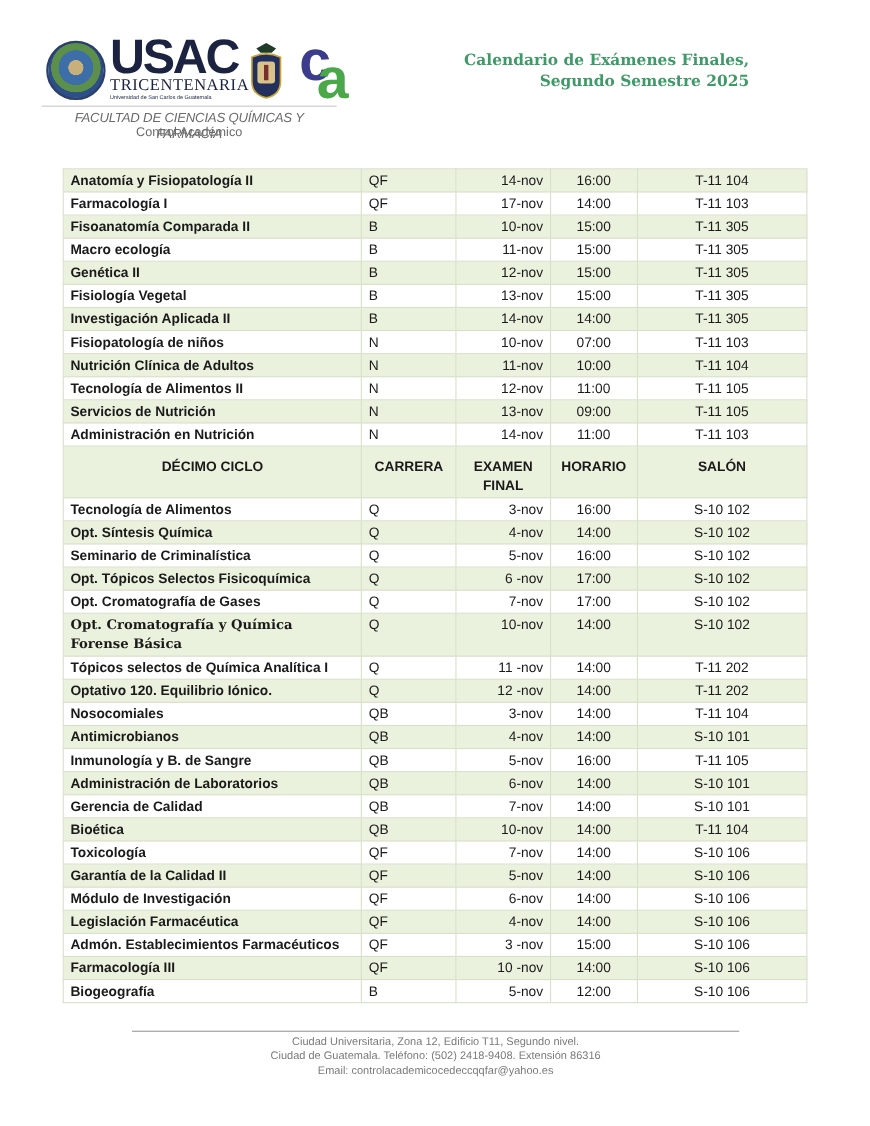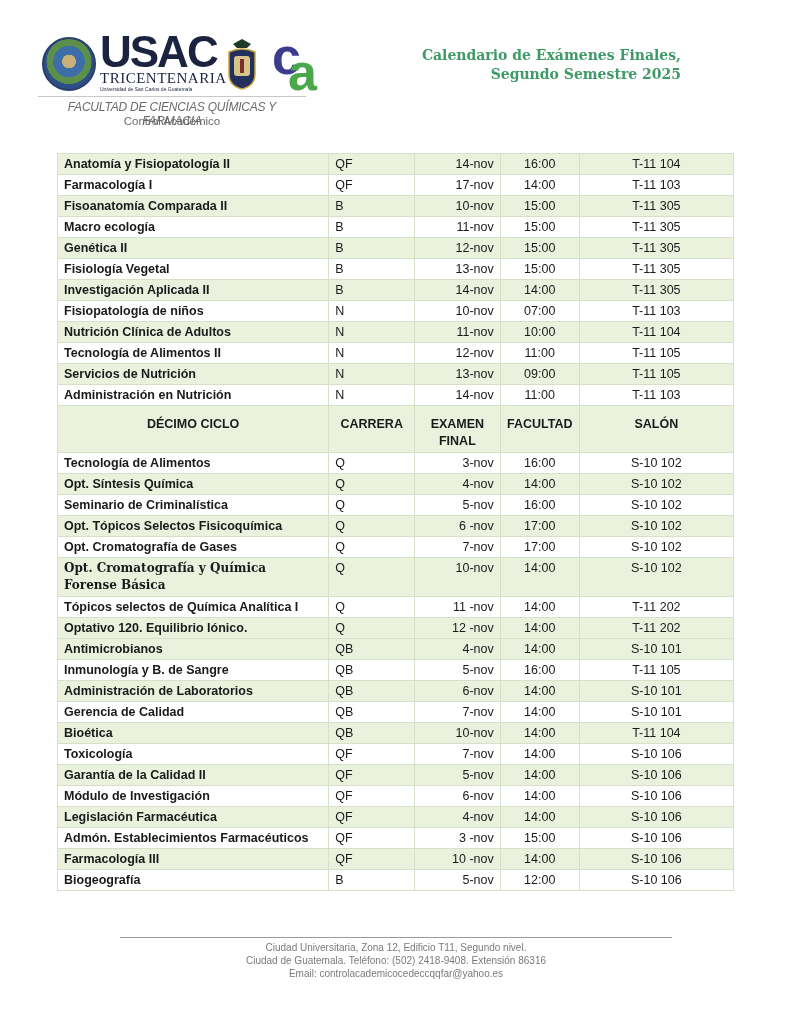--- a/index.html
+++ b/index.html
@@ -147,21 +147,21 @@
         <td class="c-exam">14-nov</td>
         <td class="c-hor">11:00</td>
         <td class="c-sal">T-11 103</td>
       </tr>
     </tbody>
   <tbody>
     <tr class="head">
       <td class="c-name">DÉCIMO CICLO</td>
       <td class="c-car">CARRERA</td>
       <td class="c-exam">EXAMEN FINAL</td>
-      <td class="c-hor">FACULTAD</td>
+      <td class="c-hor">HORARIO</td>
       <td class="c-sal">SALÓN</td>
     </tr>
   </tbody>
   <tbody id="section-b">
       <tr class="white">
         <td class="c-name">Tecnología de Alimentos</td>
         <td class="c-car">Q</td>
         <td class="c-exam">3-nov</td>
         <td class="c-hor">16:00</td>
         <td class="c-sal">S-10 102</td>
@@ -207,20 +207,27 @@
         <td class="c-exam">11 -nov</td>
         <td class="c-hor">14:00</td>
         <td class="c-sal">T-11 202</td>
       </tr>
       <tr class="shade">
         <td class="c-name">Optativo 120. Equilibrio Iónico.</td>
         <td class="c-car">Q</td>
         <td class="c-exam">12 -nov</td>
         <td class="c-hor">14:00</td>
         <td class="c-sal">T-11 202</td>
+      </tr>
+      <tr class="white">
+        <td class="c-name">Nosocomiales</td>
+        <td class="c-car">QB</td>
+        <td class="c-exam">3-nov</td>
+        <td class="c-hor">14:00</td>
+        <td class="c-sal">T-11 104</td>
       </tr>
       <tr class="shade">
         <td class="c-name">Antimicrobianos</td>
         <td class="c-car">QB</td>
         <td class="c-exam">4-nov</td>
         <td class="c-hor">14:00</td>
         <td class="c-sal">S-10 101</td>
       </tr>
       <tr class="white">
         <td class="c-name">Inmunología y B. de Sangre</td>

